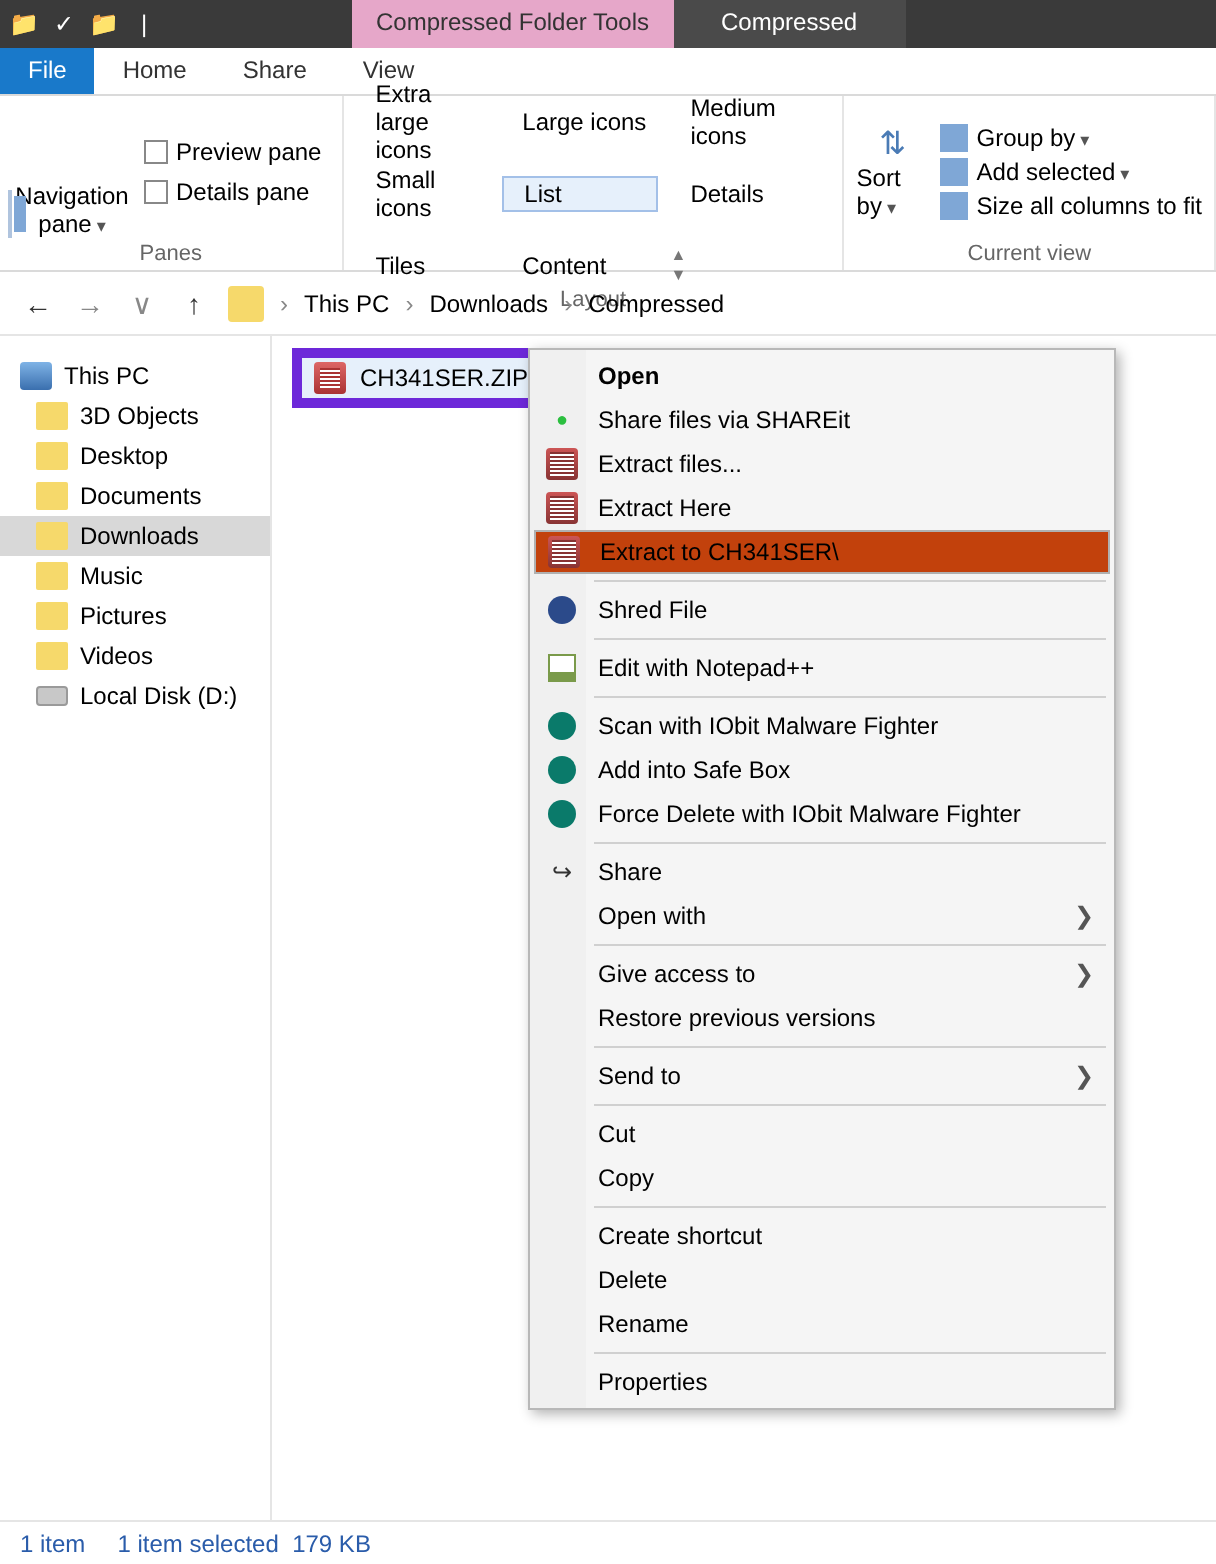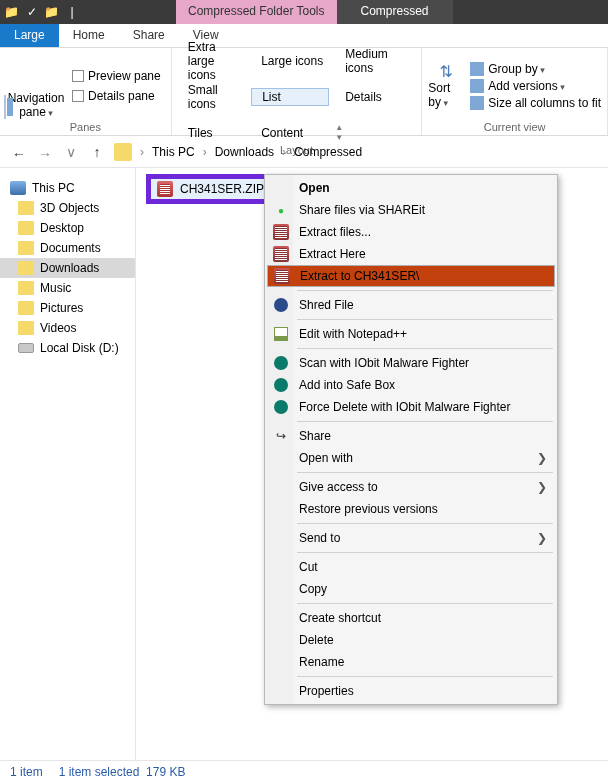--- a/index.html
+++ b/index.html
@@ -95,21 +95,21 @@
     <span class="folder">📁</span>
     <span style="color:#fff;">✓</span>
     <span class="folder">📁</span>
     <span class="divider">|</span>
   </div>
   <div class="tooltab">Compressed Folder Tools</div>
   <div class="titletext">Compressed</div>
 </div>
 
 <div class="tabs">
-  <div class="tab file">Large</div>
+  <div class="tab file">File</div>
   <div class="tab">Home</div>
   <div class="tab">Share</div>
   <div class="tab">View</div>
 </div>
 
 <div class="ribbon">
   <div class="group">
     <div class="body">
       <div class="navpane-btn">
         <div class="ico"></div>
@@ -179,21 +179,21 @@
         <div class="arrows">⇅</div>
         <span class="dropdown-caret">Sort by</span>
       </div>
       <div class="cvcol">
         <div class="row">
             <span class="miniico"></span>
             <span class="dropdown-caret">Group by</span>
           </div>
         <div class="row">
             <span class="miniico"></span>
-            <span class="dropdown-caret">Add versions</span>
+            <span class="dropdown-caret">Add selected</span>
           </div>
         <div class="row">
             <span class="miniico"></span>
             <span>Size all columns to fit</span>
           </div>
       </div>
     </div>
     <div class="label">Current view</div>
   </div>
 </div>

